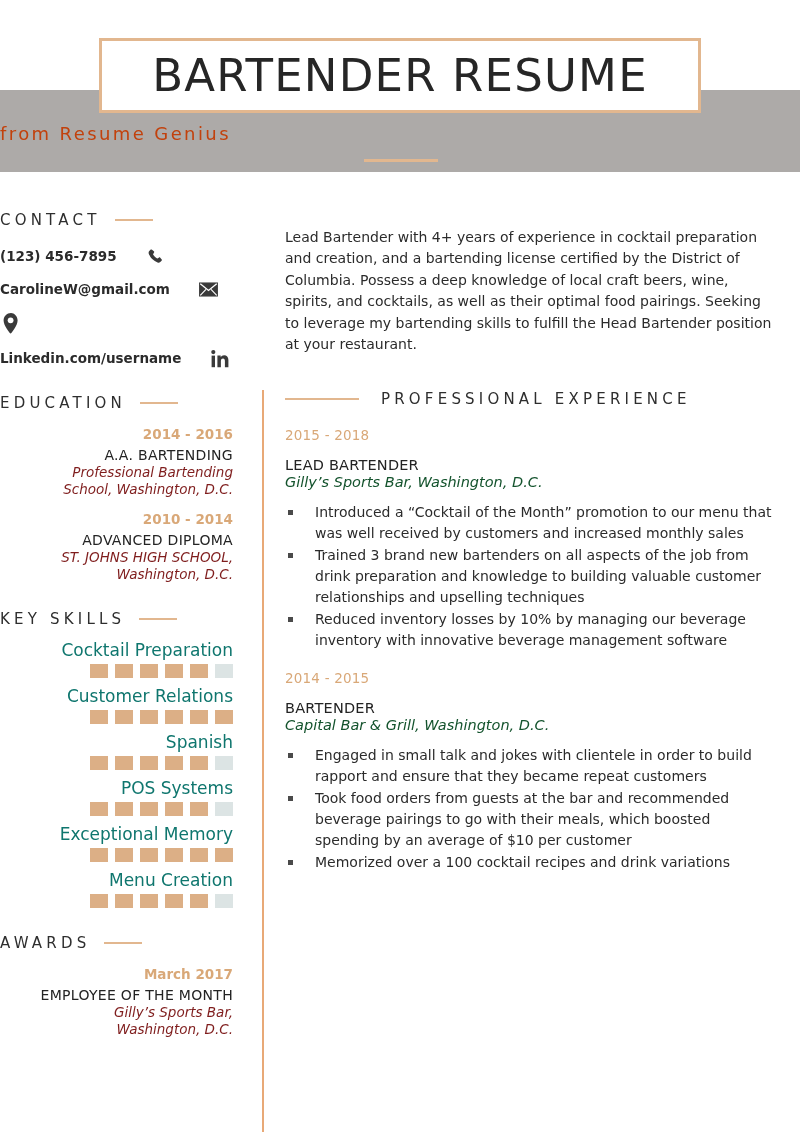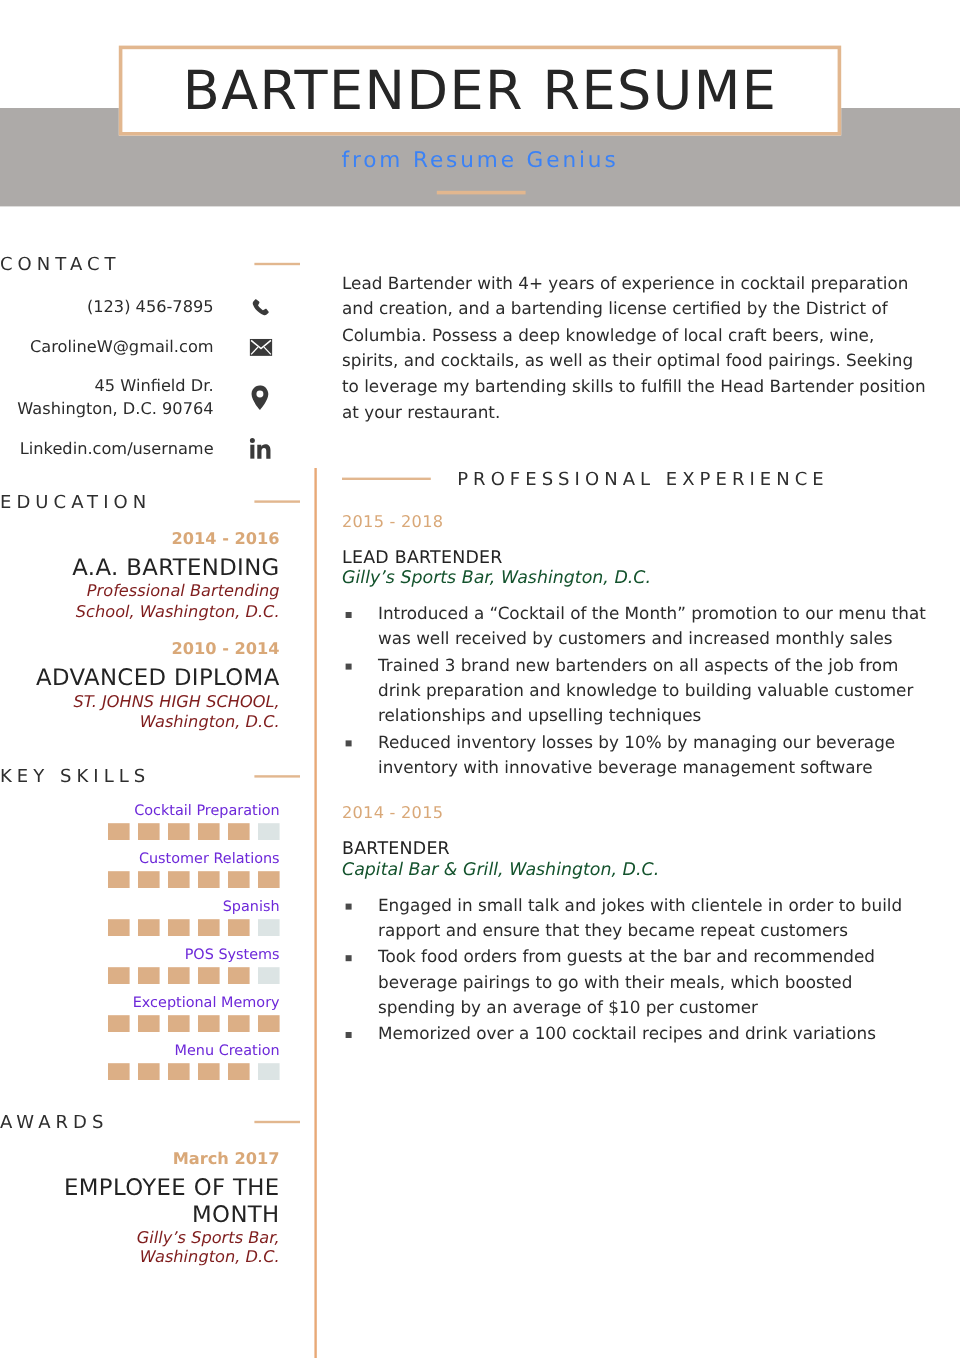--- a/index.html
+++ b/index.html
@@ -47,24 +47,23 @@
     font-weight: 400;
     letter-spacing: 1.2px;
     color: #262626;
     line-height: 1;
     white-space: nowrap;
   }
   #subtitle {
     position: absolute;
     left: 0; top: 123px;
     width: 800px;
-    text-align: center;
     font-size: 18px;
     letter-spacing: 2.4px;
-    color: #3b82f6;
+    color: #c2410c;
   }
   #subtitle-rule {
     position: absolute;
     left: 364px; top: 159px;
     width: 74px; height: 3px;
     background: #e2b78f;
   }
 
   
   #body-wrap {
@@ -83,21 +82,21 @@
   #left-col {
     position: absolute;
     left: 0; top: 0;
     width: 250px;
     padding-top: 33px;
     text-align: right;
   }
   .sec-head-left {
     display: flex;
     align-items: center;
-    justify-content: space-between;
+    justify-content: flex-start;
     gap: 14px;
     margin-bottom: 6px;
   }
   .sec-head-left .sec-title {
     font-size: 15px;
     letter-spacing: 4.2px;
     color: #2e2e2e;
     white-space: nowrap;
   }
   .sec-head-left .sec-rule {
@@ -105,23 +104,23 @@
     height: 2px;
     background: #e2b78f;
     flex: none;
   }
 
   
   #contact-list { margin-top: 18px; padding-right: 22px; }
   .contact-row {
     display: flex;
     align-items: center;
-    justify-content: flex-end;
     gap: 28px;
     margin-bottom: 15px;
+    font-weight: bold;
   }
   .contact-text {
     font-size: 13.5px;
     color: #2b2b2b;
     line-height: 1.35;
     text-align: right;
   }
   .contact-icon {
     width: 22px;
     flex: none;
@@ -135,42 +134,42 @@
   
   .entry { padding-right: 17px; margin-top: 14px; }
   .entry-date {
     font-size: 13.5px;
     font-weight: bold;
     color: #d9a878;
     margin-bottom: 5px;
     padding-left: 36px;
   }
   .entry-title {
-    font-size: 19px;
+    font-size: 14px;
     color: #232323;
     letter-spacing: 0.3px;
     margin-bottom: 1px;
   }
   .entry-sub {
     font-size: 13.5px;
     font-style: italic;
     color: #7f1d1d;
     line-height: 1.25;
   }
 
   .sec-spacer-edu { margin-top: 26px; }
   .sec-spacer-skills { margin-top: 27px; }
   .sec-spacer-awards { margin-top: 26px; }
 
   
   #skills-list { padding-right: 17px; margin-top: 12px; }
   .skill { margin-bottom: 8px; }
   .skill-name {
-    font-size: 12px;
-    color: #6d28d9;
+    font-size: 17px;
+    color: #0f766e;
     margin-bottom: 4px;
   }
   .skill-boxes {
     display: flex;
     justify-content: flex-end;
     gap: 7px;
   }
   .sq { width: 18px; height: 14px; }
   .sq.on  { background: #dcaf86; }
   .sq.off { background: #dce4e4; }
@@ -286,24 +285,20 @@
           <span class="contact-icon">
             <svg width="19" height="15" viewBox="0 0 24 18" fill="none">
               <rect x="0.9" y="0.9" width="22.2" height="16.2" fill="#3a3a3a" stroke="#3a3a3a" stroke-width="1.6"></rect>
               <path d="M1.6 1.7L12 10.2 22.4 1.7" stroke="#ffffff" stroke-width="1.7" fill="none"></path>
               <path d="M1.6 16.3L8.8 8.7M22.4 16.3L15.2 8.7" stroke="#ffffff" stroke-width="1.4"></path>
             </svg>
           </span>
         </div>
 
         <div class="contact-row">
-          <span class="contact-text">
-            <span>45 Winfield Dr.</span><br>
-            <span>Washington, D.C. 90764</span>
-          </span>
           <span class="contact-icon">
             <svg width="16" height="21" viewBox="0 0 16 21" fill="currentColor">
               <path d="M8 0C3.9 0 .6 3.3.6 7.4c0 5.2 6.3 12.5 6.6 12.8.2.3.6.3.8 0 .3-.3 6.6-7.6 6.6-12.8C14.6 3.3 11.3 0 8 0z"></path>
               <circle cx="7.6" cy="7.3" r="2.9" fill="#ffffff"></circle>
             </svg>
           </span>
         </div>
 
         <div class="contact-row">
           <span class="contact-text">Linkedin.com/username</span>

